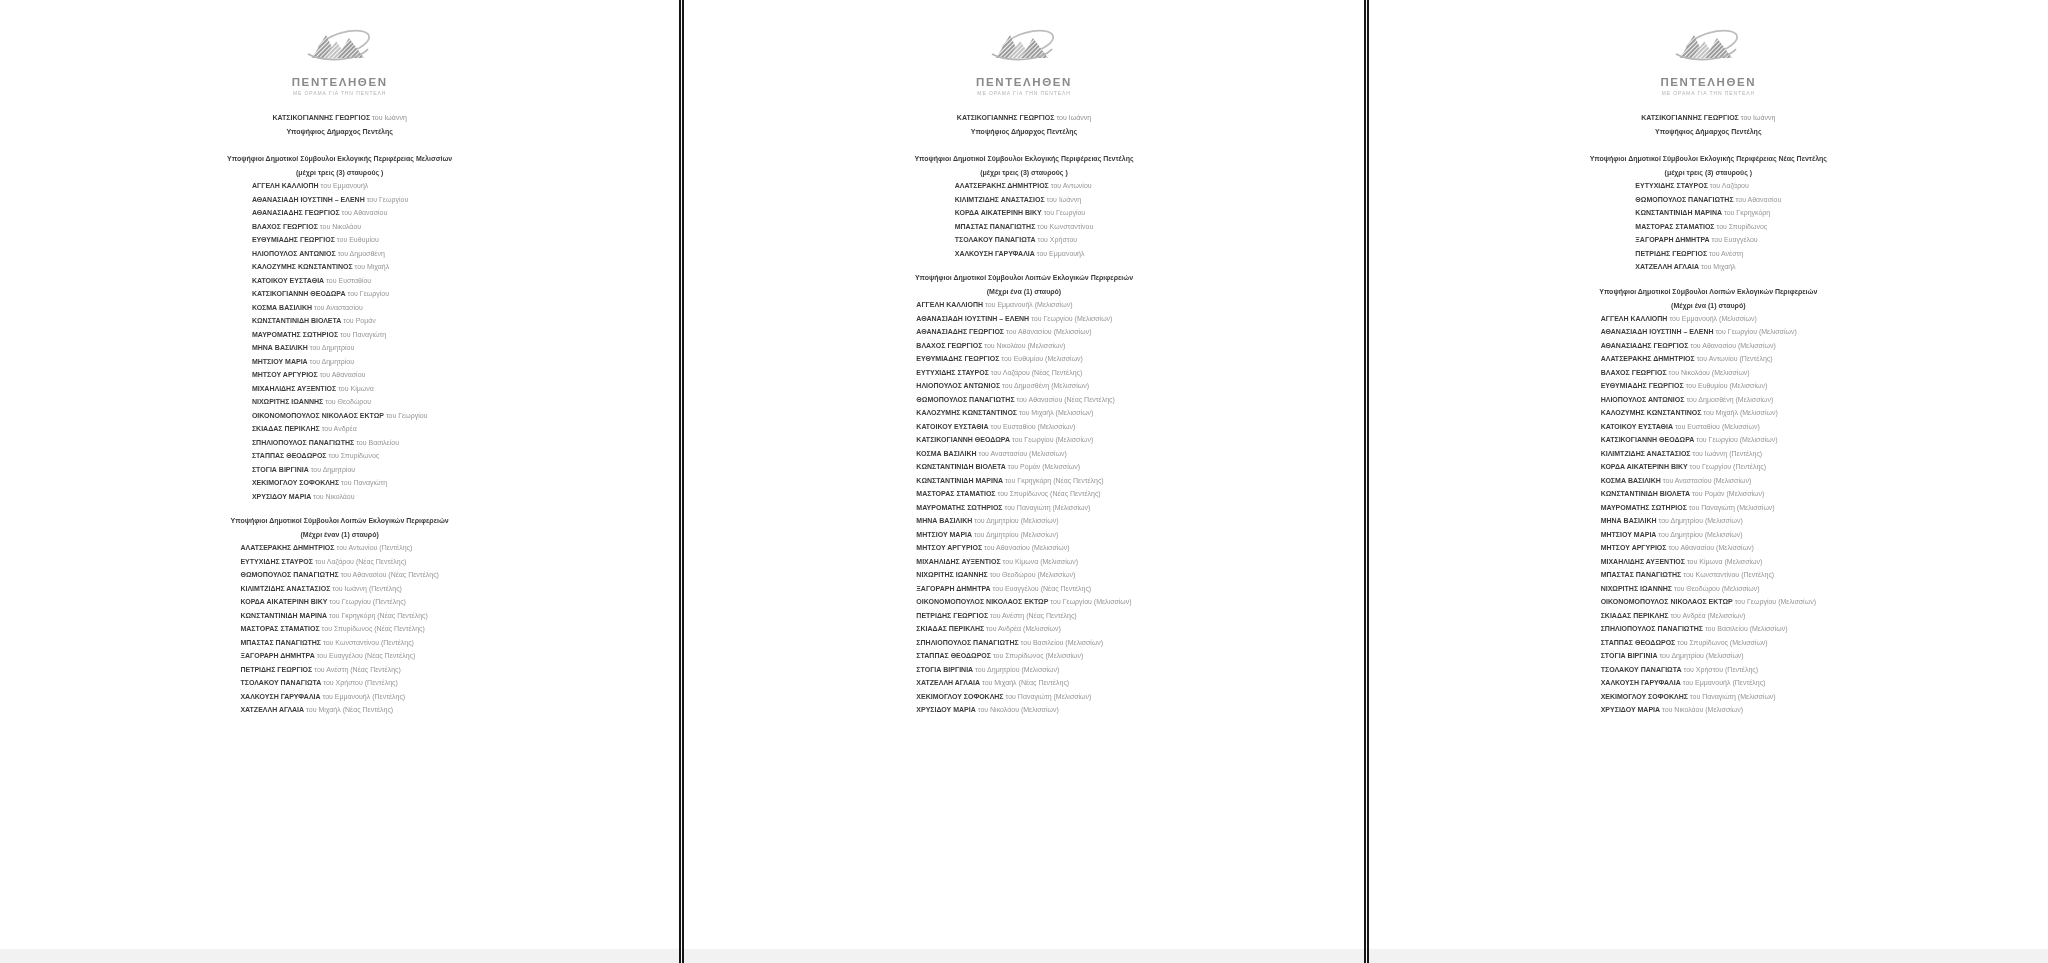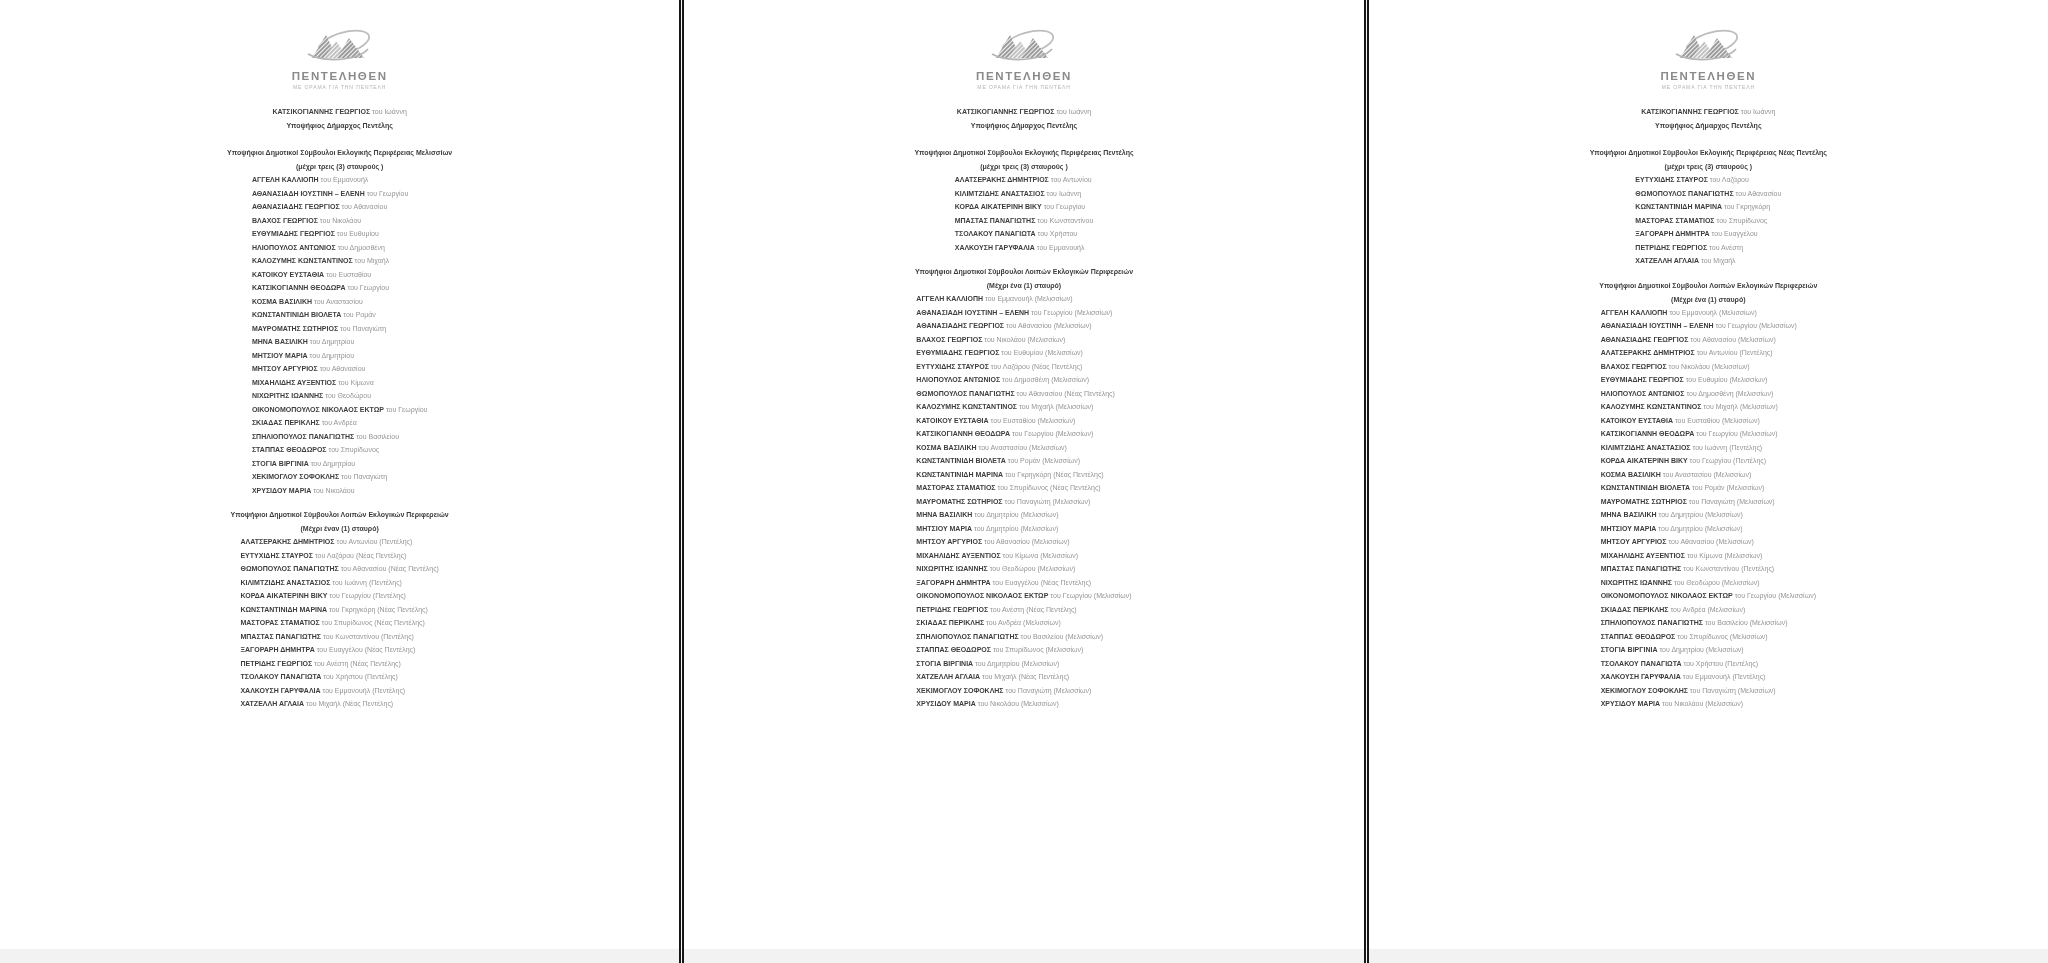--- a/index.html
+++ b/index.html
@@ -9,21 +9,21 @@
     -webkit-font-smoothing:antialiased;
   }
   .sheet{display:flex;width:2048px;height:963px;position:relative;background:#ffffff;}
   .panel{flex:1 1 0;min-width:0;text-align:center;padding-top:26px;box-sizing:border-box;background:#ffffff;overflow:hidden;}
   .divider{flex:0 0 5px;height:963px;position:relative;z-index:3;
     background:linear-gradient(90deg,#161616 0 2px,#f8f8f8 2px 3px,#161616 3px 5px);}
   .bottom-strip{position:absolute;left:0;right:0;bottom:0;height:14px;background:#f2f2f2;z-index:2;}
 
   .logo-wrap{display:block;}
   .logo-mark{display:block;margin:0 auto;}
-  .brand{font-size:11.5px;letter-spacing:1.6px;color:#8a8a8a;margin-top:6px;font-weight:bold;}
+  .brand{font-size:11.5px;letter-spacing:1.6px;color:#8a8a8a;margin-top:12px;font-weight:bold;}
   .tagline{font-size:5px;letter-spacing:0.9px;color:#b3b3b3;margin-top:2px;}
 
   .mayor{margin-top:17px;font-size:7px;font-weight:bold;color:#3d3d3d;line-height:9px;}
   .mayor .pat{font-weight:normal;color:#8f8f8f;}
   .role{margin-top:5px;font-size:7px;font-weight:bold;color:#3d3d3d;line-height:9px;}
 
   .sec-title{margin-top:18px;font-size:7px;font-weight:bold;color:#3d3d3d;line-height:9px;}
   .sec-title.later{margin-top:13px;}
   .sec-limit{margin-top:5px;font-size:7px;font-weight:bold;color:#3d3d3d;line-height:9px;}
   .clist{display:inline-block;text-align:left;margin-top:2px;}

